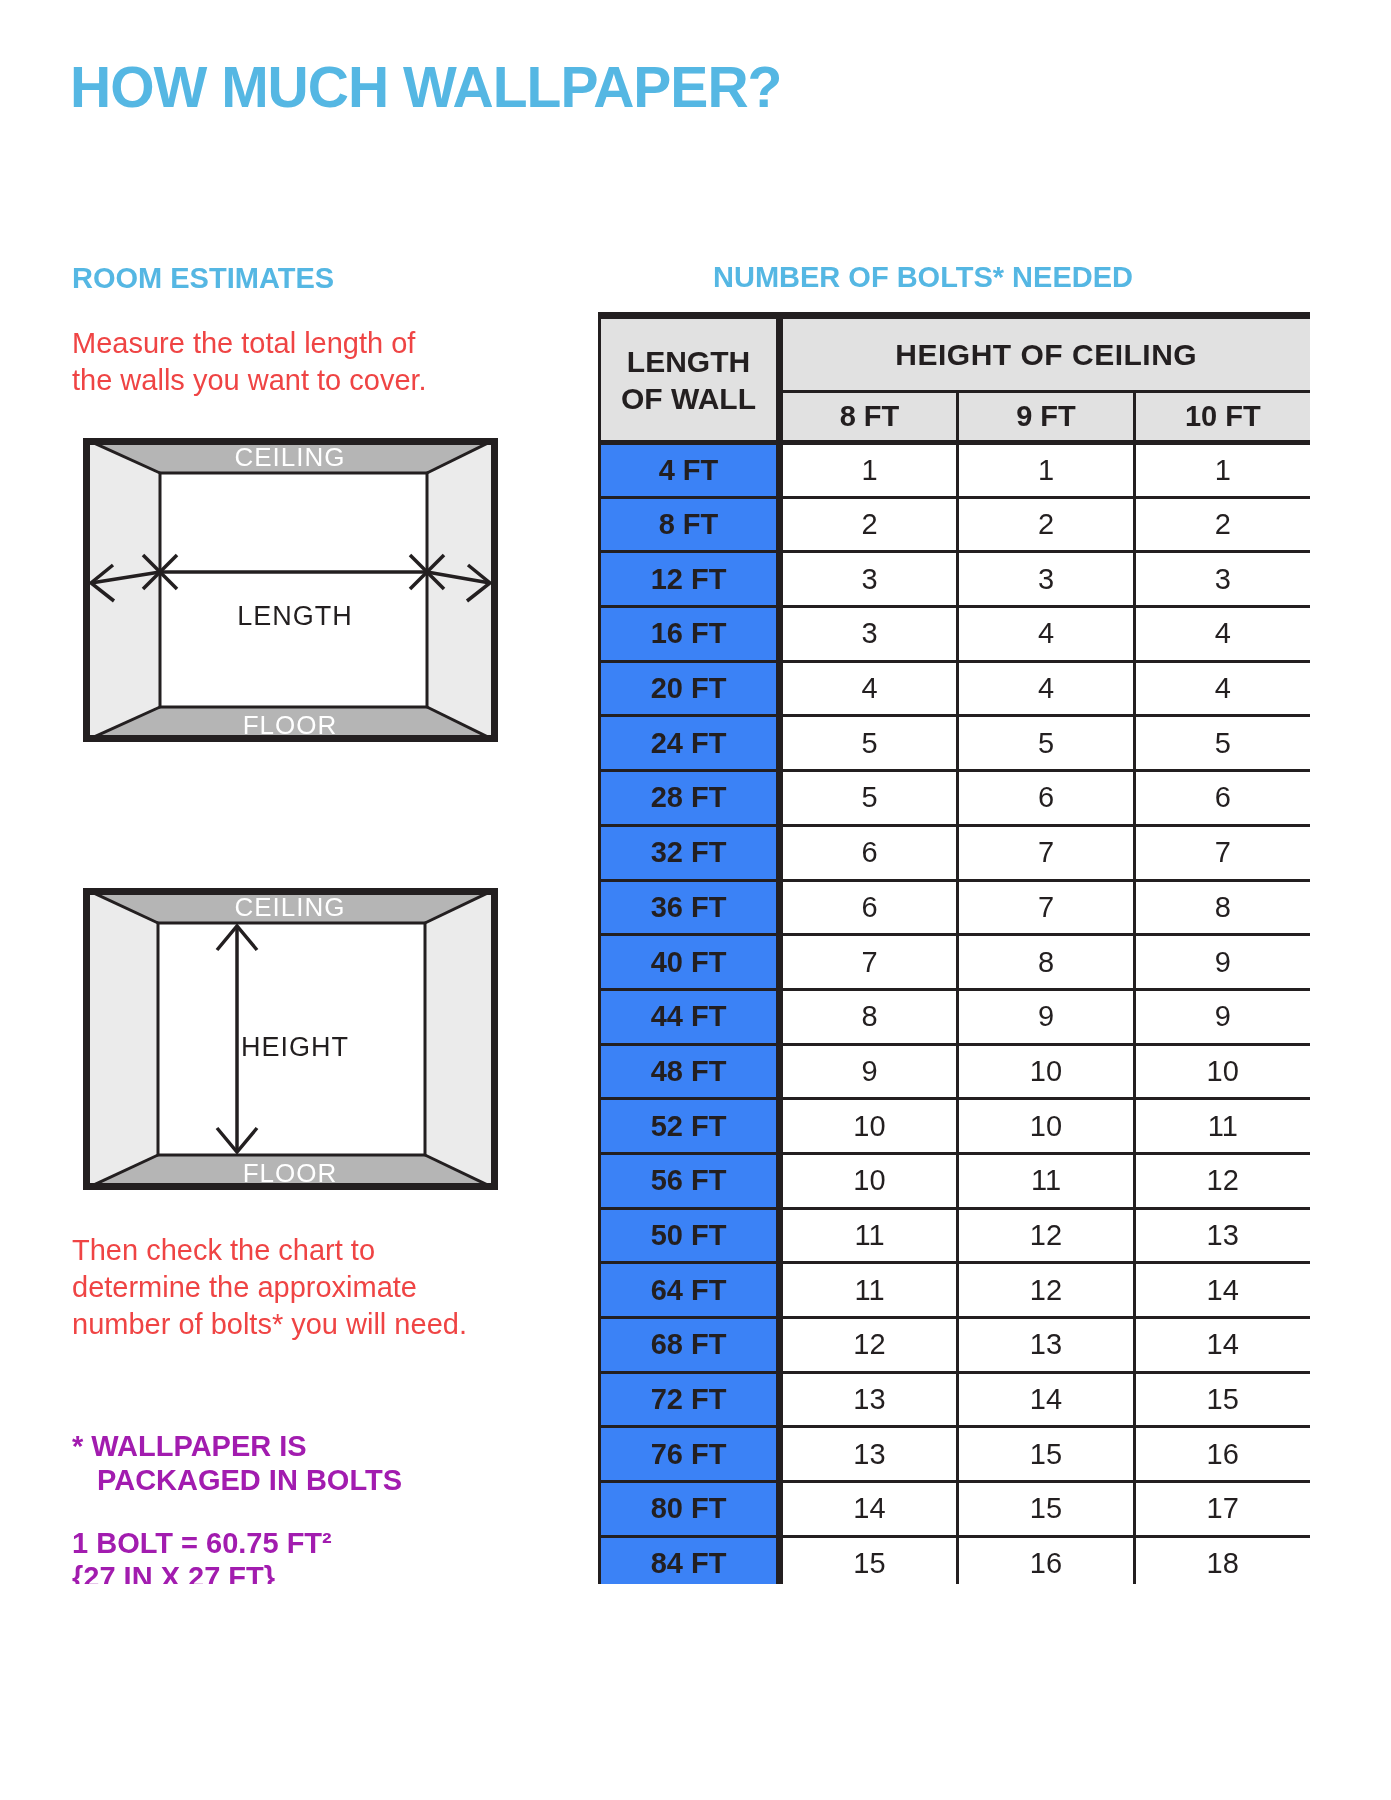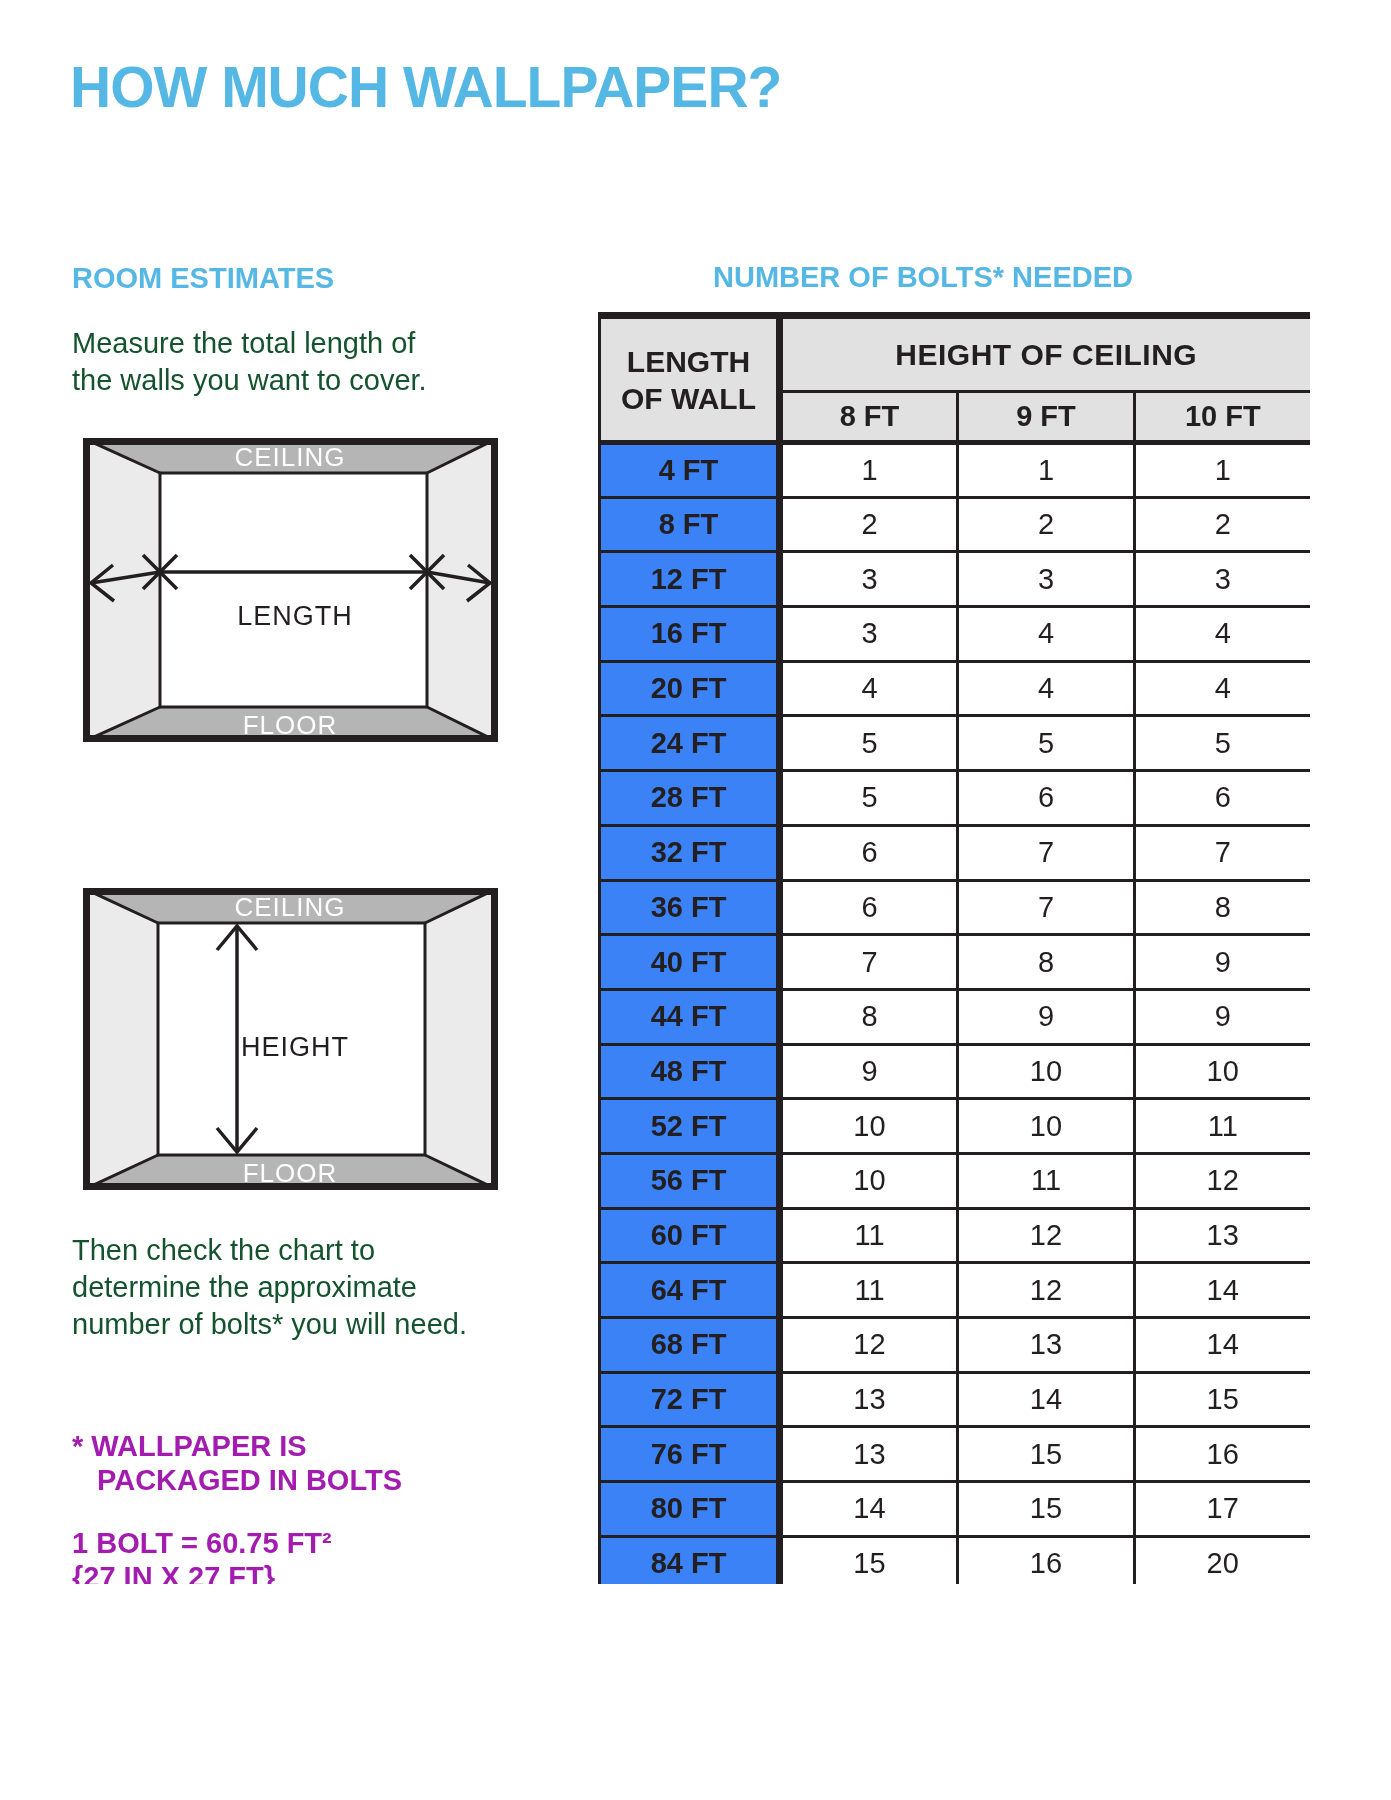--- a/index.html
+++ b/index.html
@@ -1,21 +1,21 @@
 <!DOCTYPE html>
 <html><head>
 <meta charset="utf-8">
 <style>
   html,body{margin:0;padding:0;background:#ffffff;}
   .page{position:relative;width:1391px;height:1584px;background:#ffffff;overflow:hidden;
         font-family:"Liberation Sans","DejaVu Sans",sans-serif;color:#231f20;}
   .abs{position:absolute;}
   .page-title{left:70px;top:54px;font-size:57px;font-weight:bold;letter-spacing:-1px;color:#55b7e3;white-space:nowrap;}
   .section-title{font-size:29px;font-weight:bold;color:#55b7e3;white-space:nowrap;}
-  .body-text{font-size:29px;line-height:37px;white-space:pre-line;color:#14532d;}
+  .body-text{font-size:29px;line-height:37px;white-space:pre-line;color:#ef4444;}
   .fn-bold{font-size:29px;font-weight:bold;white-space:nowrap;color:#a21caf;}
 
   
   .bolt-table{position:absolute;left:598px;top:312px;width:710px;border-collapse:collapse;table-layout:fixed;
               border-top:7px solid #231f20;border-left:3px solid #231f20;border-bottom:5px solid #231f20;}
   .bolt-table th,.bolt-table td{border:3px solid #231f20;text-align:center;vertical-align:middle;padding:0;}
   .bolt-table th:last-child,.bolt-table td:last-child{border-right:0;}
   .bolt-table thead th{background:#e1e1e1;}
   .bolt-table .group-row{height:76px;}
   .bolt-table .group-header{font-size:30px;font-weight:bold;letter-spacing:.5px;}
@@ -206,21 +206,21 @@
           <td>10</td>
           <td>11</td>
         </tr>
         <tr>
           <th class="rowlabel">56 FT</th>
           <td>10</td>
           <td>11</td>
           <td>12</td>
         </tr>
         <tr>
-          <th class="rowlabel">60 FT</th>
+          <th class="rowlabel">50 FT</th>
           <td>11</td>
           <td>12</td>
           <td>13</td>
         </tr>
         <tr>
           <th class="rowlabel">64 FT</th>
           <td>11</td>
           <td>12</td>
           <td>14</td>
         </tr>
@@ -245,21 +245,21 @@
         <tr>
           <th class="rowlabel">80 FT</th>
           <td>14</td>
           <td>15</td>
           <td>17</td>
         </tr>
         <tr>
           <th class="rowlabel">84 FT</th>
           <td>15</td>
           <td>16</td>
-          <td>20</td>
+          <td>18</td>
         </tr>
         <tr>
           <th class="rowlabel">88 FT</th>
           <td>16</td>
           <td>17</td>
           <td>19</td>
         </tr>
         <tr>
           <th class="rowlabel">92 FT</th>
           <td>16</td>

